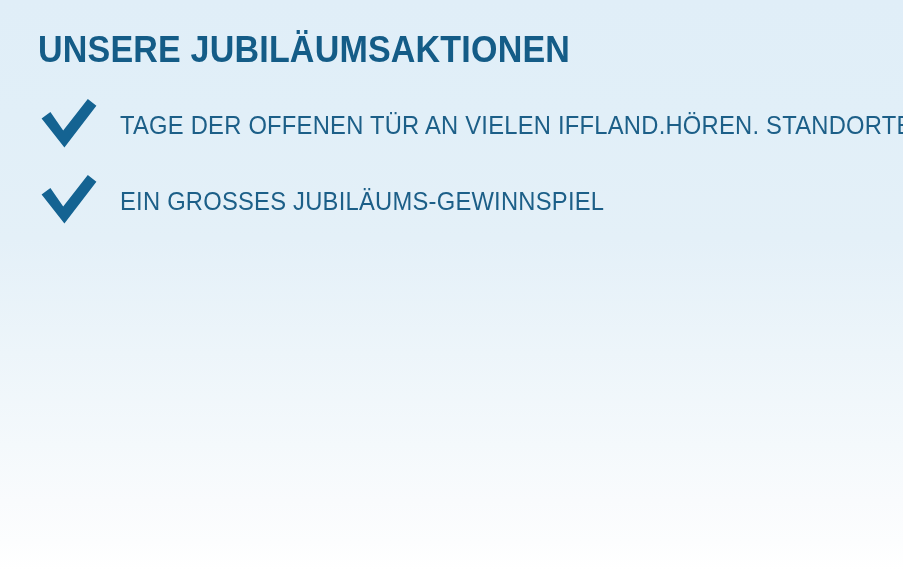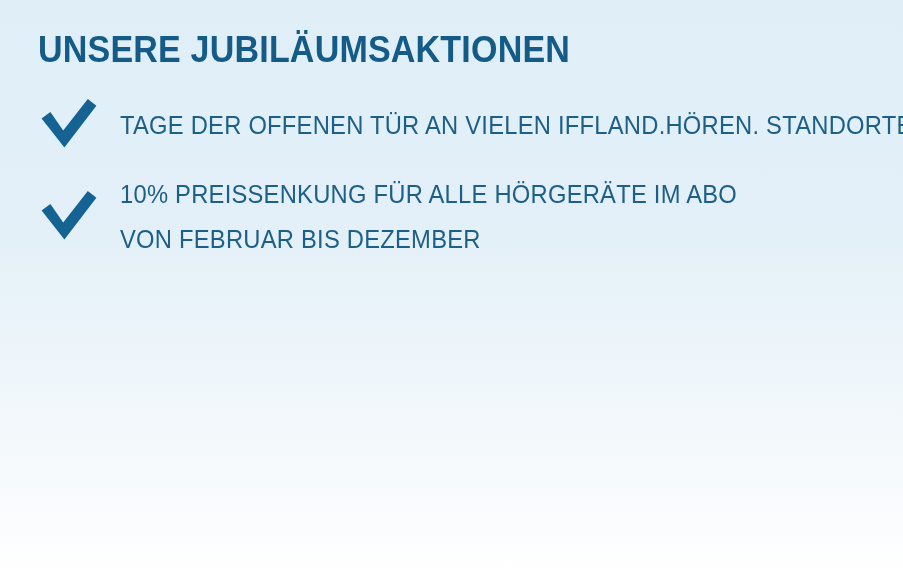--- a/index.html
+++ b/index.html
@@ -128,30 +128,29 @@
         <span class="check-slot">
           <svg class="check-icon" viewBox="0 0 62 56" xmlns="http://www.w3.org/2000/svg" aria-hidden="true">
             <path d="M3.6 21.5 L12.4 15.0 L25.2 33.4 L49.8 2.0 L58.4 8.8 L26.4 50.4 Z"></path>
           </svg>
         </span>
         <span class="benefit-text">
           <span class="benefit-line">TAGE DER OFFENEN TÜR AN VIELEN IFFLAND.HÖREN. STANDORTEN</span>
         </span>
       </li>
 
-
-
-
-      <li class="benefit-item is-last">
+      <li class="benefit-item">
         <span class="check-slot">
           <svg class="check-icon" viewBox="0 0 62 56" xmlns="http://www.w3.org/2000/svg" aria-hidden="true">
             <path d="M3.6 21.5 L12.4 15.0 L25.2 33.4 L49.8 2.0 L58.4 8.8 L26.4 50.4 Z"></path>
           </svg>
         </span>
         <span class="benefit-text">
-          <span class="benefit-line">10% PREISSENKUNG FÜR ALLE HÖRGERÄTE IM ABO</span>
-          <span class="benefit-line">VON FEBRUAR BIS DEZEMBER</span>
+          <span class="benefit-line">EIN GROSSES JUBILÄUMS-GEWINNSPIEL</span>
         </span>
       </li>
+
+
+
 
     </ul>
   </div>
 </div>
 
 </body></html>

